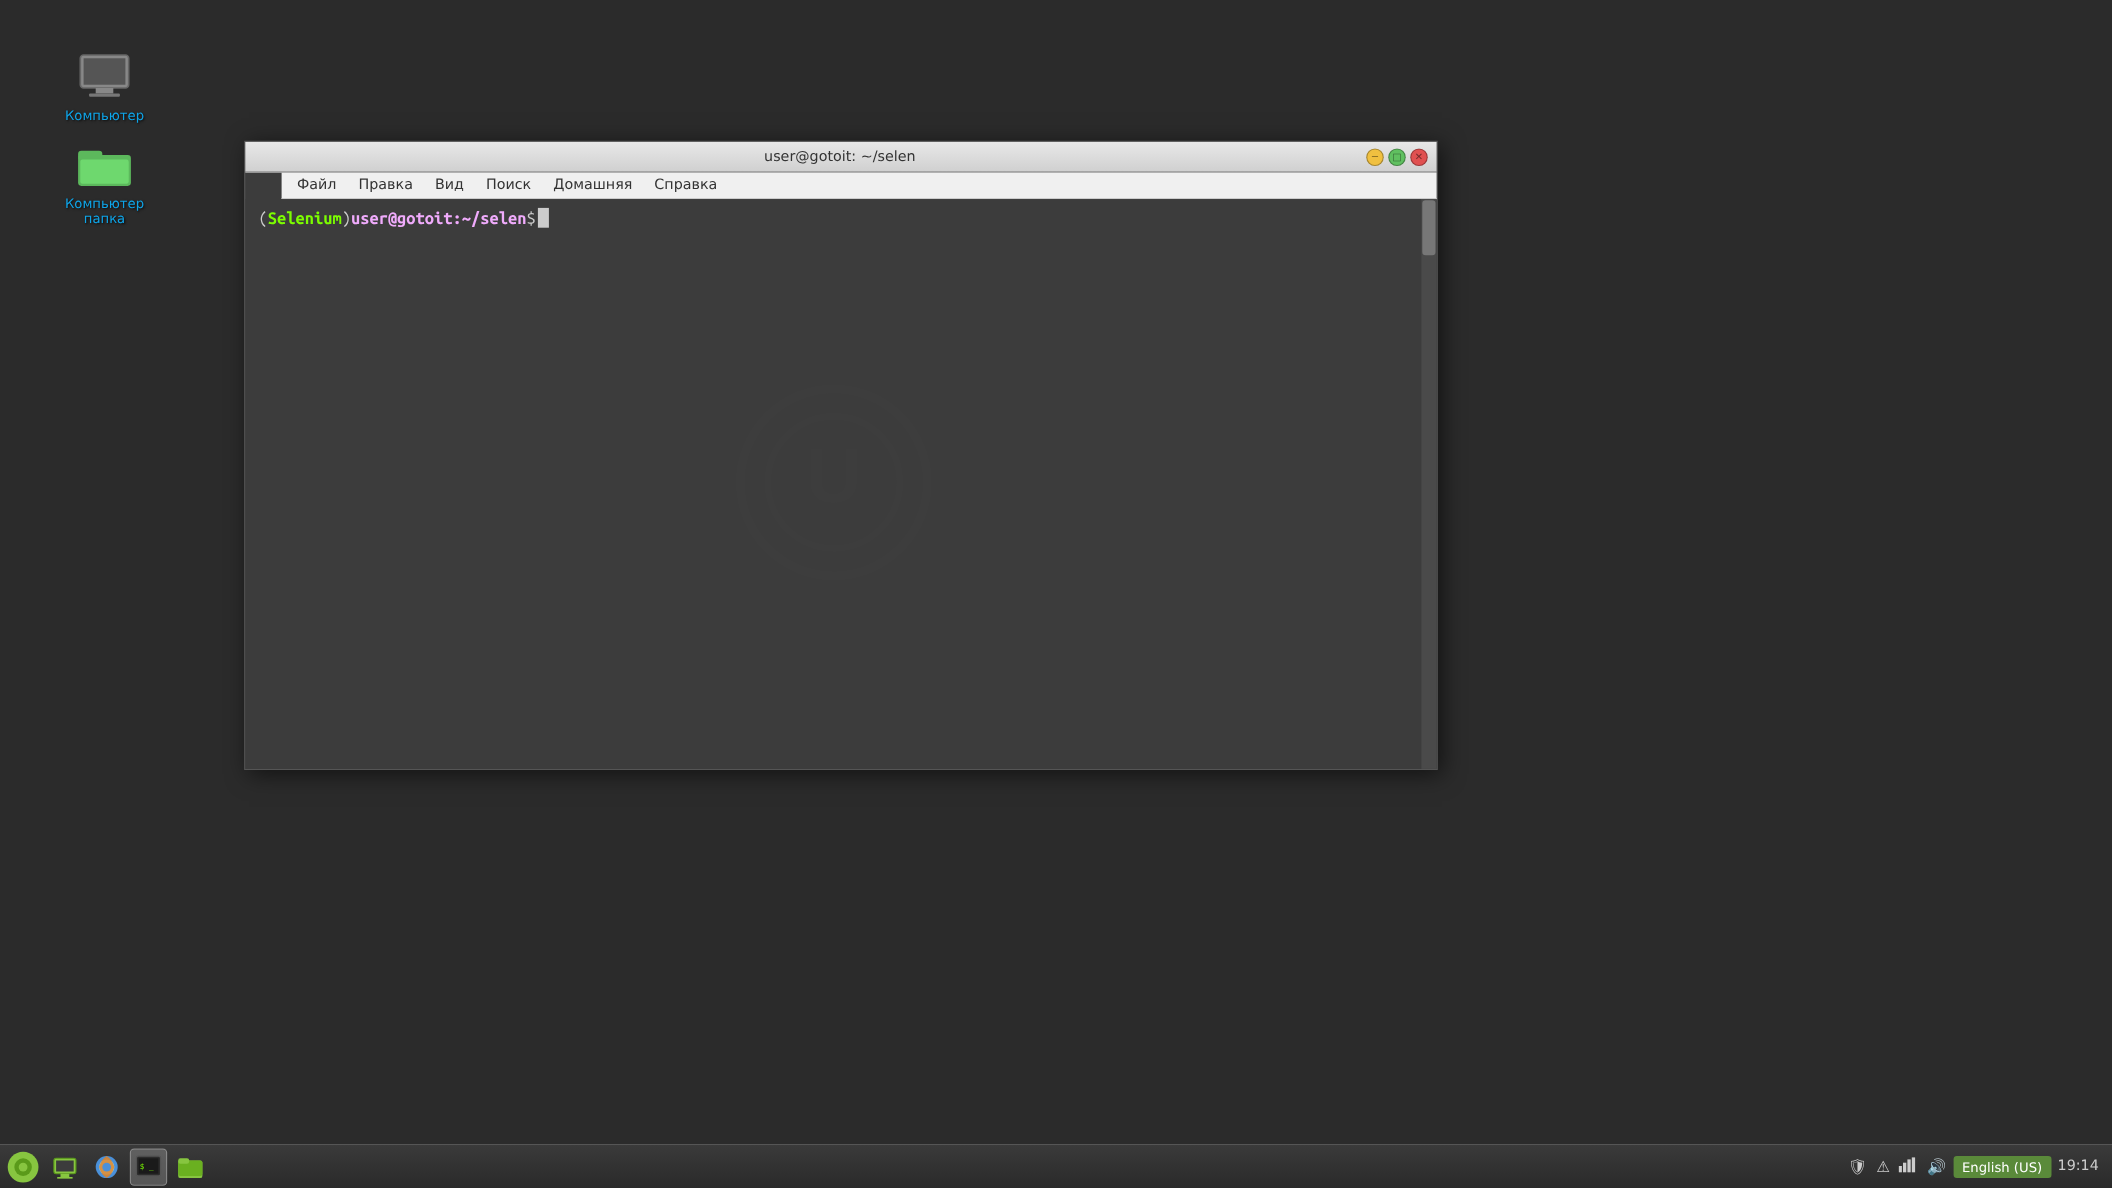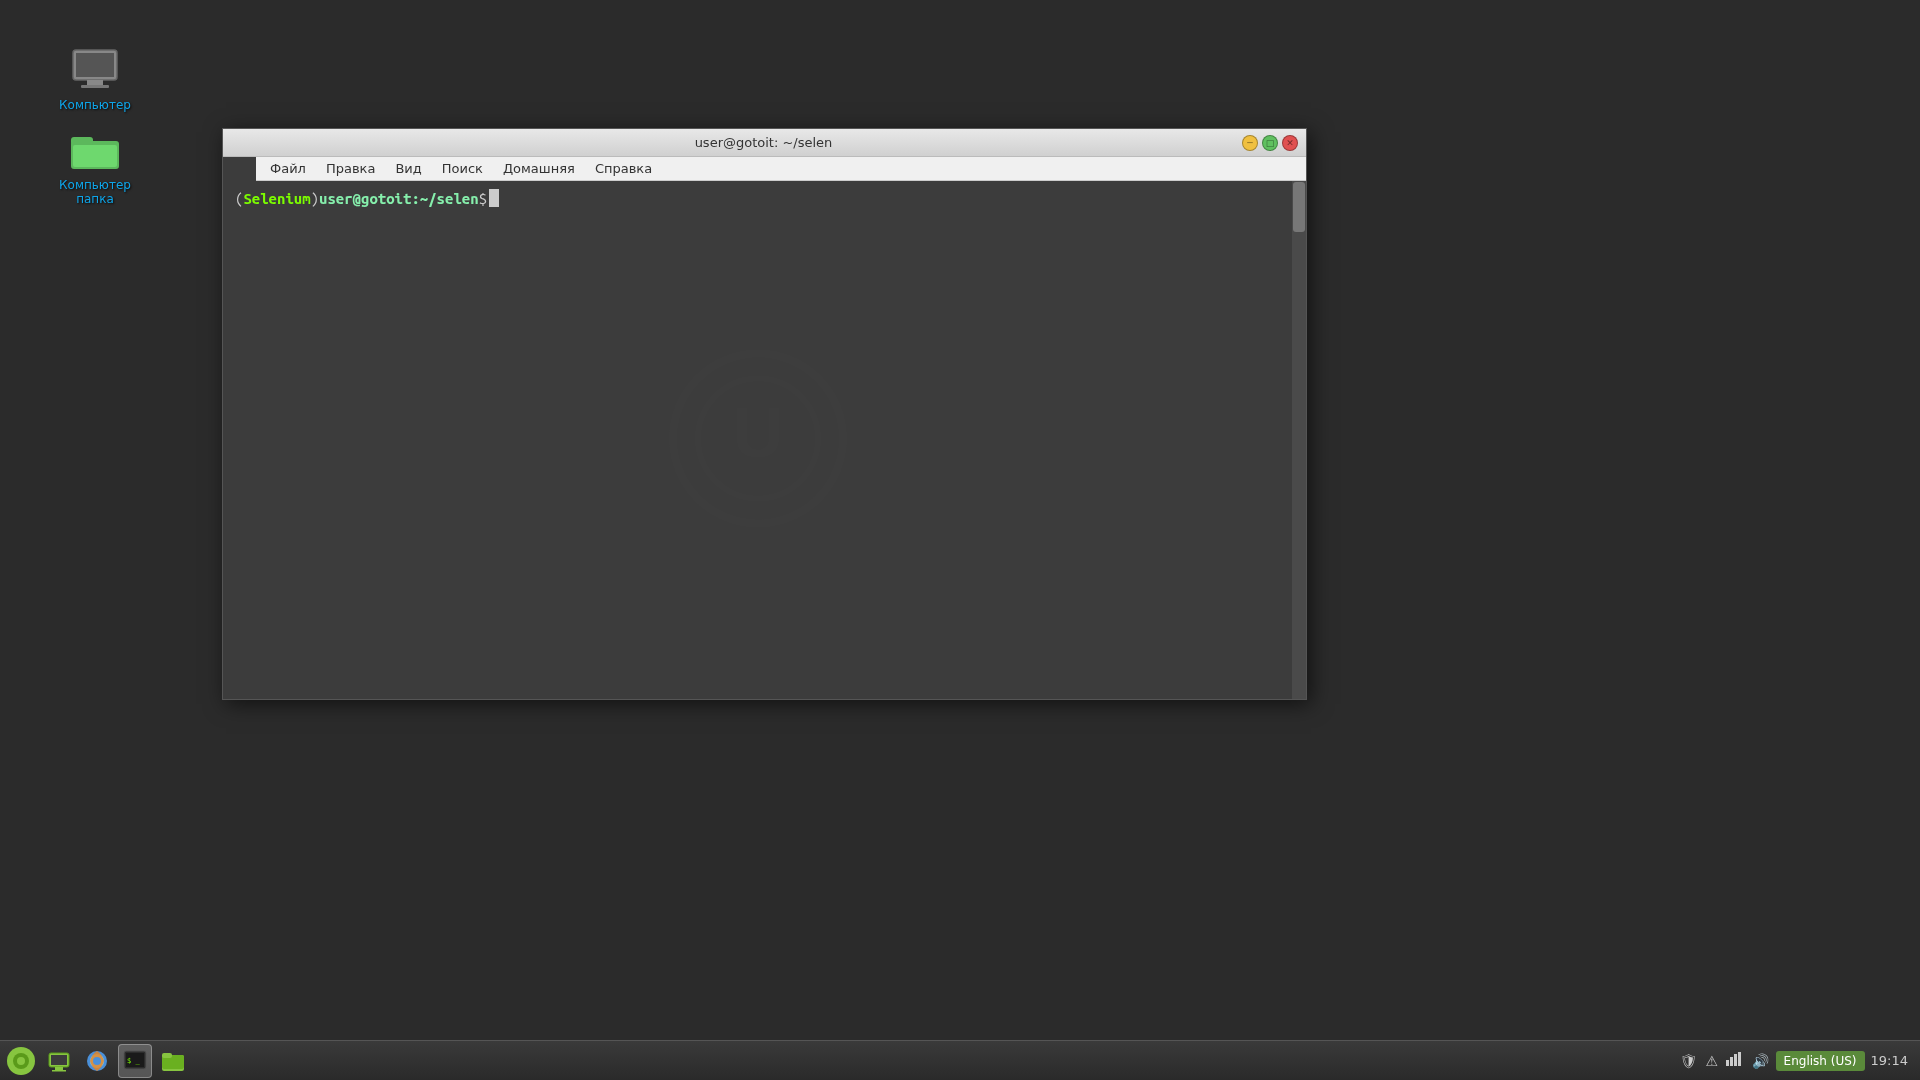--- a/index.html
+++ b/index.html
@@ -149,21 +149,21 @@
     }
     .prompt-parens {
       color: #cccccc;
       font-weight: normal;
     }
     .prompt-env {
       color: #7cfc00;
       font-weight: bold;
     }
     .prompt-user {
-      color: #86efac;
+      color: #f0abfc;
       font-weight: bold;
     }
     .prompt-dollar {
       color: #cccccc;
     }
     .prompt-cursor {
       display: inline-block;
       width: 10px;
       height: 18px;
       background: #cccccc;

